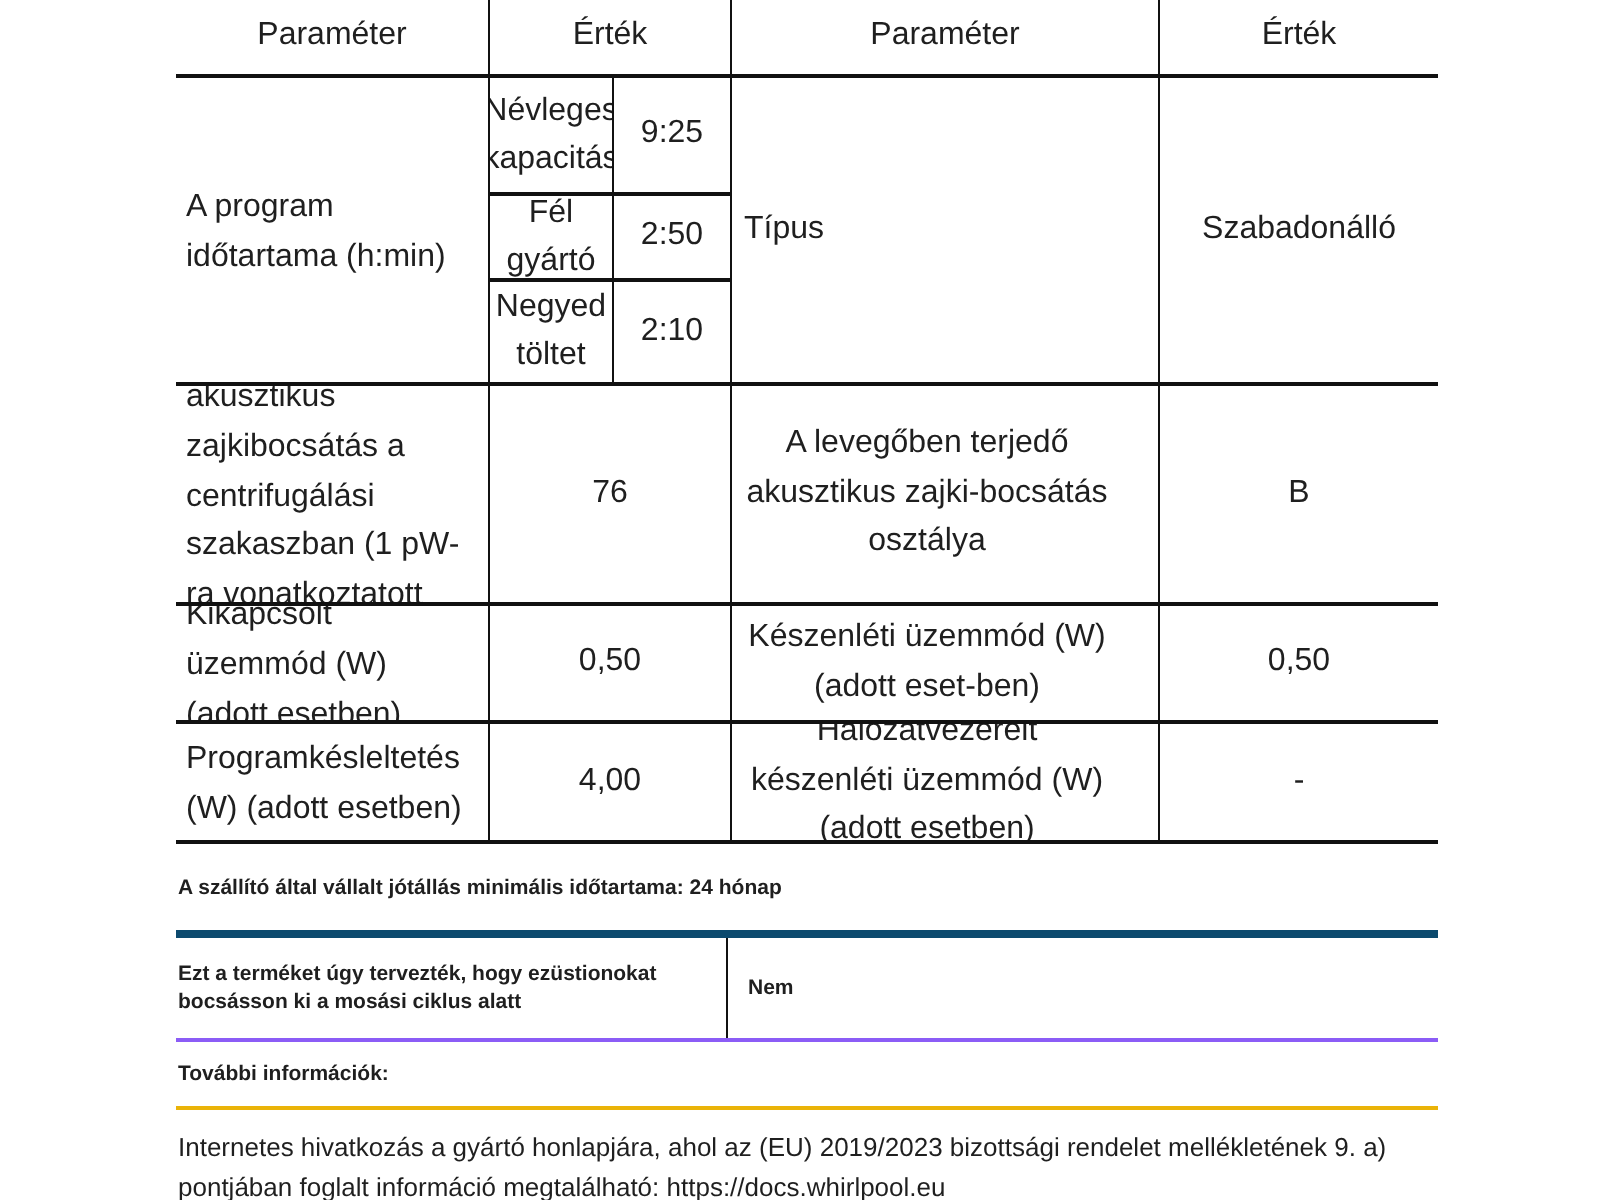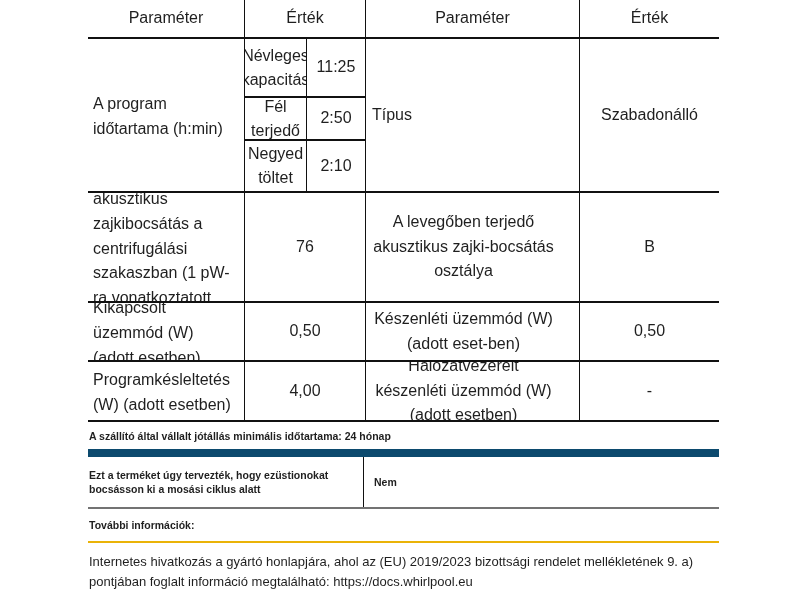--- a/index.html
+++ b/index.html
@@ -37,31 +37,31 @@
   .param-r { padding: 4px 24px 4px 6px; text-align: center; }
   .val { justify-content: center; text-align: center; padding: 2px; }
   .sub { justify-content: center; text-align: center; padding: 2px 1px; line-height: 1.5; }
   .c1 { grid-column: 1; } .c2 { grid-column: 2; } .c3 { grid-column: 3; }
   .c4 { grid-column: 4; } .c5 { grid-column: 5; } .c23 { grid-column: 2 / 4; }
   .r1 { grid-row: 1; } .r2 { grid-row: 2; } .r3 { grid-row: 3; } .r4 { grid-row: 4; }
   .r5 { grid-row: 5; } .r6 { grid-row: 6; } .r7 { grid-row: 7; } .r24 { grid-row: 2 / 5; }
 
   
   .warranty {
-    height: 35px;
-    border-bottom: 8px solid #0c4a6e;
+    height: 47px;
+    border-bottom: 4px solid #0c4a6e;
     display: flex; align-items: center;
     font-weight: bold; font-size: 10.5px;
     padding-left: 1px;
   }
   .silver-row {
     display: grid;
     grid-template-columns: 276px 1fr;
     height: 52px;
-    border-bottom: 2px solid #737373;
+    border-bottom: 2px solid #8b5cf6;
     font-weight: bold; font-size: 10.5px;
   }
   .silver-label {
     border-right: 1.5px solid #111;
     display: flex; align-items: center;
     padding: 3px 14px 3px 1px;
     line-height: 1.35;
     overflow: hidden;
   }
   .silver-value { display: flex; align-items: center; padding-left: 10px; }
@@ -85,22 +85,22 @@
 
   <div class="spec-table">
 
     <div class="cell head vr c1 r1">Paraméter</div>
     <div class="cell head vr c23 r1">Érték</div>
     <div class="cell head vr c4 r1">Paraméter</div>
     <div class="cell head c5 r1">Érték</div>
 
     <div class="cell param vr c1 r24">A program időtartama (h:min)</div>
     <div class="cell sub vr c2 r2">Névleges kapacitás</div>
-    <div class="cell val vr c3 r2">11:25</div>
-    <div class="cell sub vr c2 r3">Fél terjedő</div>
+    <div class="cell val vr c3 r2">9:25</div>
+    <div class="cell sub vr c2 r3">Fél gyártó</div>
     <div class="cell val vr c3 r3">2:50</div>
     <div class="cell sub vr c2 r4">Negyed töltet</div>
     <div class="cell val vr c3 r4">2:10</div>
     <div class="cell param-r vr c4 r24">Típus</div>
     <div class="cell val c5 r24">Szabadonálló</div>
 
     <div class="cell param vr c1 r5">Levegőben terjedő akusztikus zajkibocsátás a centrifugálási szakaszban (1 pW-ra vonatkoztatott dB(A))</div>
     <div class="cell val vr c23 r5">76</div>
     <div class="cell param-r vr c4 r5">A levegőben terjedő akusztikus zajki-bocsátás osztálya</div>
     <div class="cell val c5 r5">B</div>

